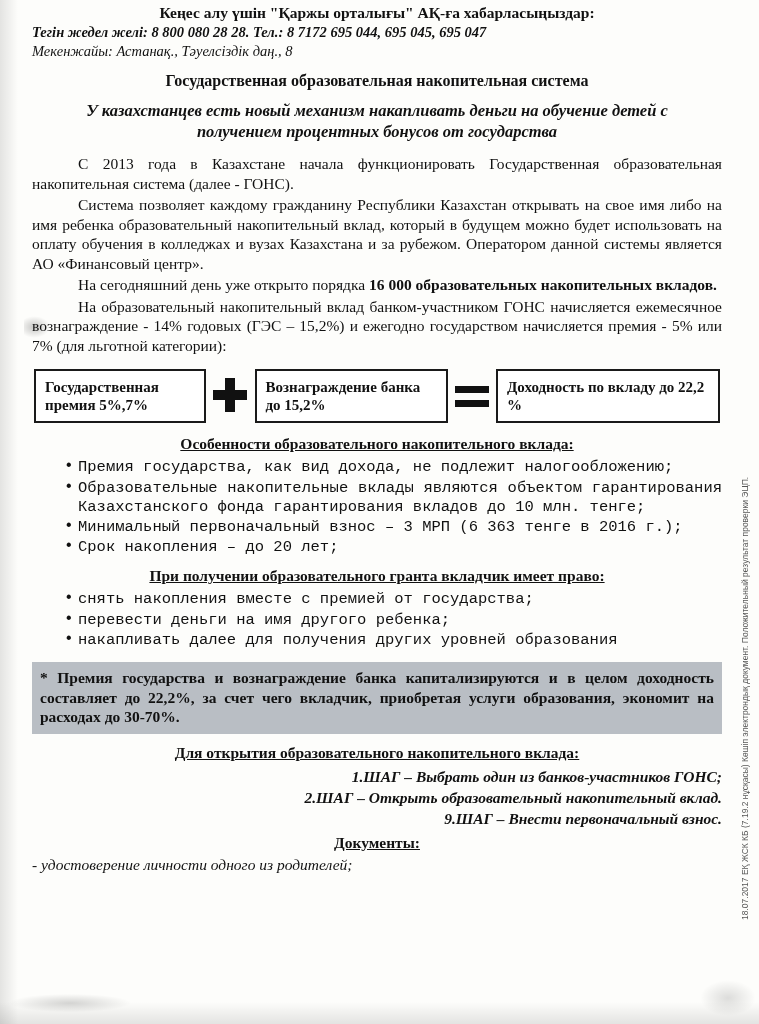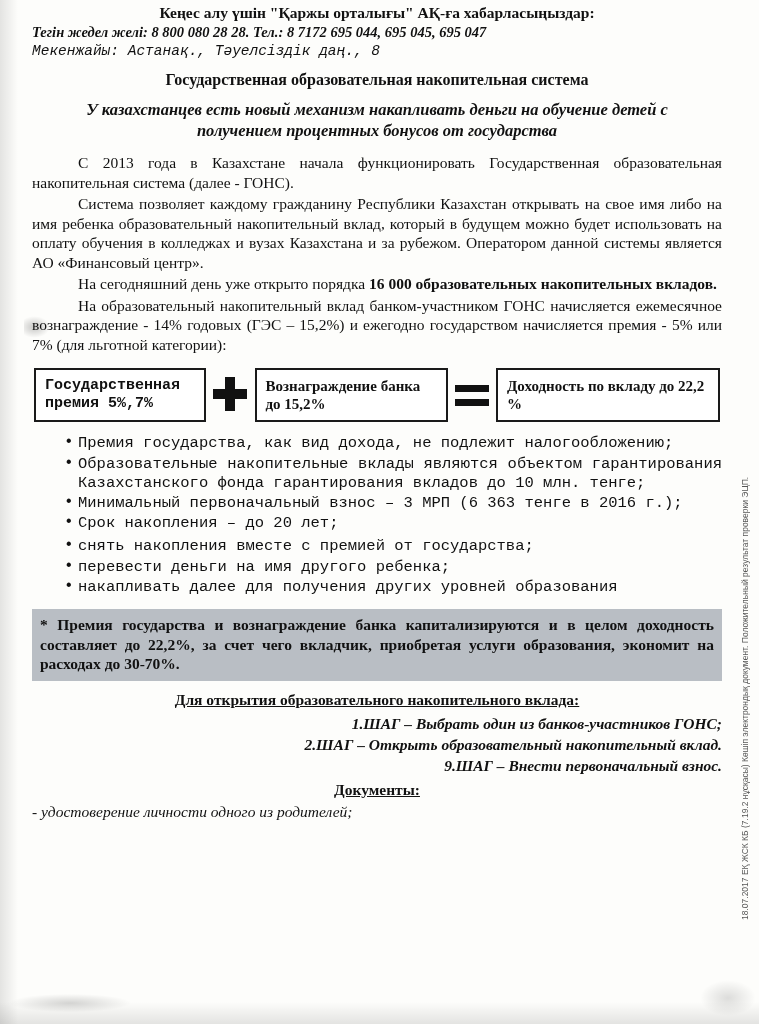--- a/index.html
+++ b/index.html
@@ -50,21 +50,21 @@
     letter-spacing: 0px;
   }
   .hotline {
     font-family: "Liberation Serif", serif;
     font-style: italic;
     font-weight: bold;
     font-size: 14.5px;
     margin: 2px 0 1px 0;
   }
   .addr {
-    font-family: Liberation Mono, monospace;
+    font-family: Liberation Serif, serif;
     font-style: italic;
     font-size: 14.5px;
     margin: 2px 0 10px 0;
   }
   .sys-title {
     text-align: center;
     font-weight: bold;
     font-size: 16px;
     margin: 12px 0 10px 0;
   }
@@ -92,21 +92,21 @@
   }
   .box {
     border: 2px solid #1a1a1a;
     padding: 7px 9px;
     font-weight: bold;
     font-size: 15px;
     line-height: 1.2;
     background: #fff;
     box-sizing: border-box;
   }
-  .box1 { width: 172px; font-family: Liberation Mono, monospace; }
+  .box1 { width: 172px; }
   .box2 { width: 193px; }
   .box3 { width: 224px; }
   .op {
     font-weight: bold;
     font-size: 34px;
     line-height: 0.8;
     width: 44px;
     text-align: center;
     color: #111;
   }
@@ -251,27 +251,29 @@
     <p class="body">На образовательный накопительный вклад банком-участником ГОНС начисляется ежемесячное вознаграждение - 14% годовых (ГЭС – 15,2%) и ежегодно государством начисляется премия - 5% или 7% (для льготной категории):</p>
 
     <div class="boxes">
       <div class="box box1">Государственная премия 5%,7%</div>
       <div class="op"><span class="op-plus"></span></div>
       <div class="box box2">Вознаграждение банка до 15,2%</div>
       <div class="op"><span class="op-eq"></span></div>
       <div class="box box3">Доходность по вкладу до 22,2 %</div>
     </div>
 
+    <div class="section-head">Особенности образовательного накопительного вклада:</div>
     <ul class="bullets">
       <li>Премия государства, как вид дохода, не подлежит налогообложению;</li>
       <li>Образовательные накопительные вклады являются объектом гарантирования Казахстанского фонда гарантирования вкладов до 10 млн. тенге;</li>
       <li>Минимальный первоначальный взнос – 3 МРП (6 363 тенге в 2016 г.);</li>
       <li>Срок накопления – до 20 лет;</li>
     </ul>
 
+    <div class="section-head">При получении образовательного гранта вкладчик имеет право:</div>
     <ul class="bullets">
       <li>снять накопления вместе с премией от государства;</li>
       <li>перевести деньги на имя другого ребенка;</li>
       <li>накапливать далее для получения других уровней образования</li>
     </ul>
 
     <div class="highlight">* Премия государства и вознаграждение банка капитализируются и в целом доходность составляет до 22,2%, за счет чего вкладчик, приобретая услуги образования, экономит на расходах до 30-70%.</div>
 
     <div class="section-head">Для открытия образовательного накопительного вклада:</div>
     <div class="steps">

